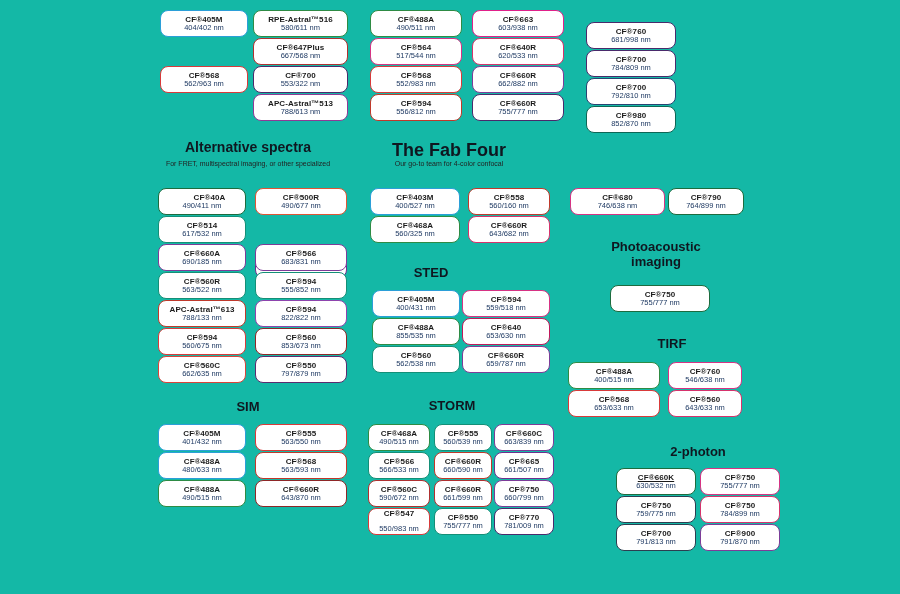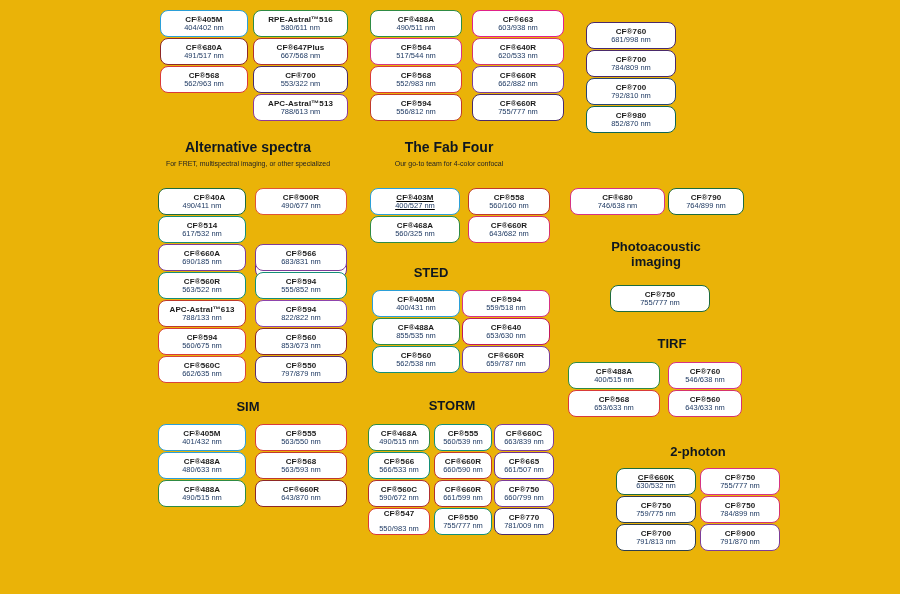--- a/index.html
+++ b/index.html
@@ -21,28 +21,24 @@
   }
   .group-heading.wrap { white-space:normal; }
   .group-sub {
     position:absolute; transform:translateX(-50%);
     font-size:7px; text-align:center; white-space:nowrap;
   }
 </style>
 </head>
 <body>
 
-<div class="canvas" id="figure-root" style="width: 900px; height: 594px; background: #eab308;">
+<div class="canvas" id="figure-root" style="width: 900px; height: 594px; background: #14b8a6;">
     <div class="badge" style="left: 160px; top: 10px; width: 88px; border-color: rgb(43, 159, 216);">
       <span class="dye-name" style="color: rgb(26, 26, 26);">CF®405M</span>
       <span class="dye-range" style="color: rgb(31, 58, 99);">404/402 nm</span>
-    </div>
-    <div class="badge" style="left: 160px; top: 38px; width: 88px; border-color: rgb(142, 39, 39);">
-      <span class="dye-name" style="color: rgb(26, 26, 26);">CF®680A</span>
-      <span class="dye-range" style="color: rgb(31, 58, 99);">491/517 nm</span>
     </div>
     <div class="badge" style="left: 160px; top: 66px; width: 88px; border-color: rgb(217, 58, 58);">
       <span class="dye-name" style="color: rgb(26, 26, 26);">CF®568</span>
       <span class="dye-range" style="color: rgb(31, 58, 99);">562/963 nm</span>
     </div>
     <div class="badge" style="left: 253px; top: 10px; width: 95px; border-color: rgb(46, 139, 68);">
       <span class="dye-name" style="color: rgb(26, 26, 26);">RPE-Astral™516</span>
       <span class="dye-range" style="color: rgb(31, 58, 99);">580/611 nm</span>
     </div>
     <div class="badge" style="left: 253px; top: 38px; width: 95px; border-color: rgb(176, 48, 48);">
@@ -156,23 +152,23 @@
       <span class="dye-range" style="color: rgb(31, 58, 99);">822/822 nm</span>
     </div>
     <div class="badge" style="left: 255px; top: 328px; width: 92px; border-color: rgb(142, 39, 39);">
       <span class="dye-name" style="color: rgb(26, 26, 26);">CF®560</span>
       <span class="dye-range" style="color: rgb(31, 58, 99);">853/673 nm</span>
     </div>
     <div class="badge" style="left: 255px; top: 356px; width: 92px; border-color: rgb(91, 44, 111);">
       <span class="dye-name" style="color: rgb(26, 26, 26);">CF®550</span>
       <span class="dye-range" style="color: rgb(31, 58, 99);">797/879 nm</span>
     </div>
-    <div class="group-heading" style="left: 449px; top: 140px; font-size: 14px; color: rgb(15, 23, 32);">The Fab Four</div>
+    <div class="group-heading" style="left: 449px; top: 140px; font-size: 18px; color: rgb(15, 23, 32);">The Fab Four</div>
     <div class="group-sub" style="left: 449px; top: 160px; color: rgb(34, 34, 34);">Our go-to team for 4-color confocal</div>
-    <div class="badge" style="left: 370px; top: 188px; width: 90px; border-color: rgb(43, 159, 216); text-decoration: underline;">
+    <div class="badge" style="left: 370px; top: 188px; width: 90px; border-color: rgb(43, 159, 216);">
       <span class="dye-name" style="color: rgb(26, 26, 26);">CF®403M</span>
       <span class="dye-range" style="color: rgb(31, 58, 99);">400/527 nm</span>
     </div>
     <div class="badge" style="left: 370px; top: 216px; width: 90px; border-color: rgb(46, 139, 68);">
       <span class="dye-name" style="color: rgb(26, 26, 26);">CF®468A</span>
       <span class="dye-range" style="color: rgb(31, 58, 99);">560/325 nm</span>
     </div>
     <div class="badge" style="left: 468px; top: 188px; width: 82px; border-color: rgb(192, 57, 43);">
       <span class="dye-name" style="color: rgb(26, 26, 26);">CF®558</span>
       <span class="dye-range" style="color: rgb(31, 58, 99);">560/160 nm</span>

